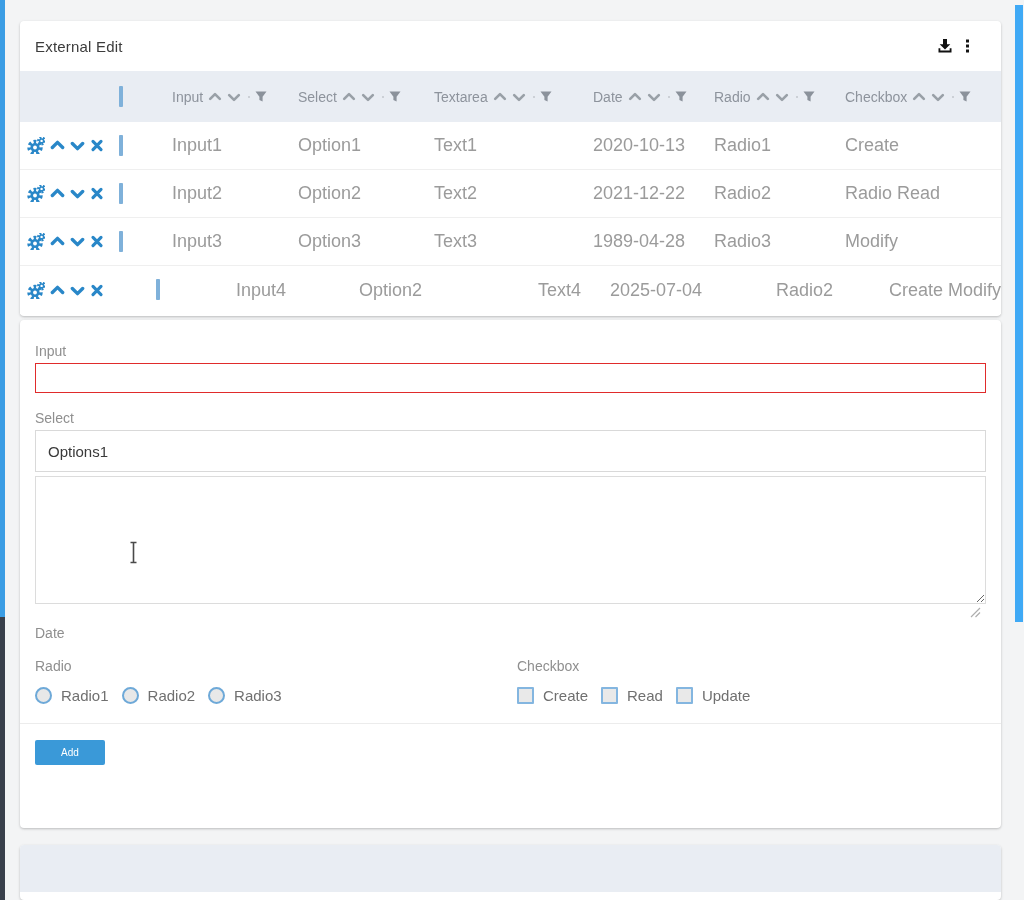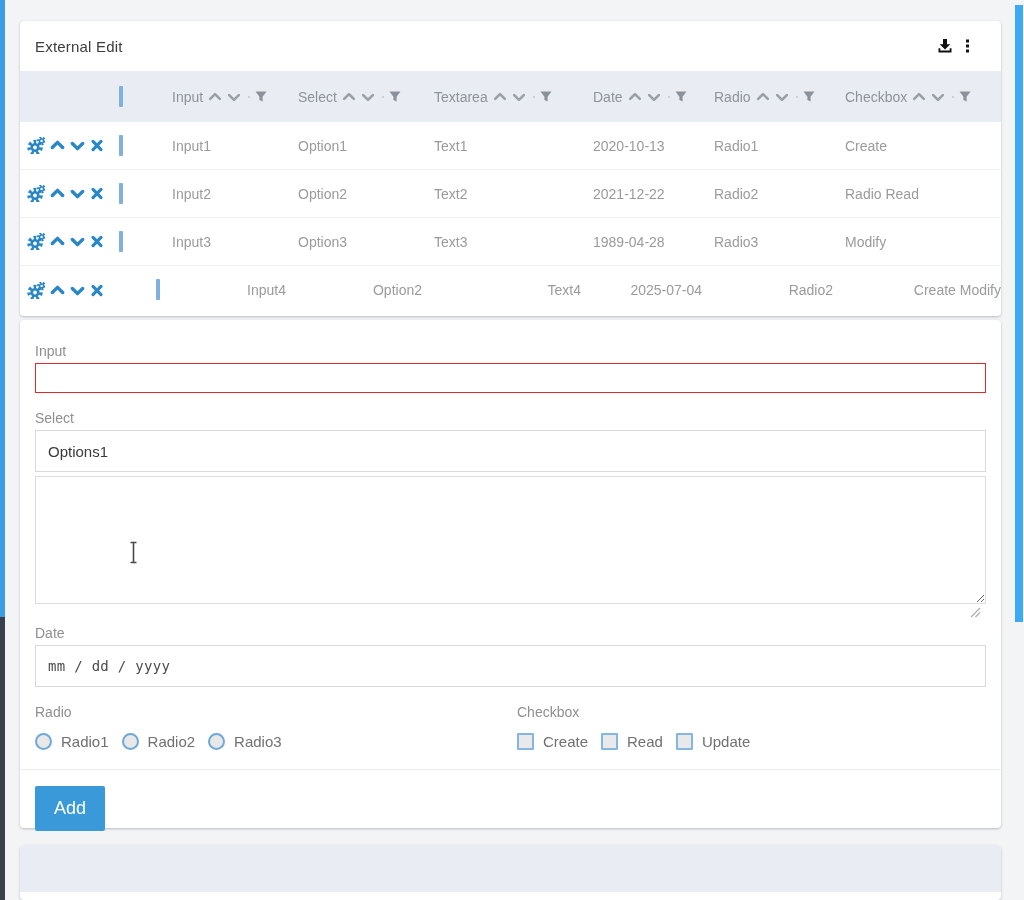--- a/index.html
+++ b/index.html
@@ -46,21 +46,21 @@
   .c-input  { width:126px; padding-left:12px; }
   .c-select { width:136px; padding-left:12px; }
   .c-ta     { width:159px; padding-left:12px; }
   .c-date   { width:121px; padding-left:12px; }
   .c-radio  { width:131px; padding-left:12px; }
   .c-chk    { flex:1;      padding-left:12px; }
 
   .hcell { display:flex; align-items:center; gap:5px; color:#8d939c; font-size:14px; }
   .hcell .dot { width:2px; height:2px; background:#ccd0d6; margin-left:2px; }
   .hcell svg { cursor:pointer; }
-  .cell-txt { font-size:14px; color:#9b9b9b; white-space:nowrap; }
+  .cell-txt { font-size:18px; color:#9b9b9b; white-space:nowrap; }
 
   .checkbox {
     width:18px; height:18px; border:2px solid #7fb1da; background:#eaeaea;
     border-radius:1px; cursor:pointer; flex:none;
   }
 
   .act-btn { line-height:0; cursor:pointer; }
 
   
   .form-body { padding:0 15px; }
@@ -85,22 +85,22 @@
     background:#e8e8e8; cursor:pointer; flex:none;
   }
   .cbox {
     width:17px; height:17px; border:2px solid #84b6e0; background:#e9e9e9;
     border-radius:1px; cursor:pointer; flex:none;
   }
   .choice-label { font-size:15px; color:#707070; margin:0 13px 0 9px; }
 
   .form-footer { border-top:1px solid #ececec; margin-top:18px; padding:16px 15px 0 15px; }
   .add-btn {
-    width:70px; height:45px; background:#3a99d8; color:#fff; border:none;
-    font-size:18px; font-family:"Liberation Sans", sans-serif; border-radius:2px; cursor:pointer;
+    width:70px; height:25px; background:#3a99d8; color:#fff; border:none;
+    font-size:10px; font-family:"Liberation Sans", sans-serif; border-radius:2px; cursor:pointer;
   }
 
   
   .band { height:47px; background:#e9edf3; }
 
   
   .ibeam { position:absolute; left:128px; top:541px; pointer-events:none; }
   .grip  { position:absolute; left:968px; top:605px; pointer-events:none; }
 </style>
 </head>
@@ -334,23 +334,20 @@
     <input class="f-input err" type="text" value="" style="">
 
     <div class="f-label lb-select">Select</div>
     <div class="f-fake">
       <span>Options1</span>
     </div>
 
     <textarea class="f-textarea" value="" style=""></textarea>
 
     <div class="f-label lb-date">Date</div>
-    <div class="f-fake f-date">
-      <span>mm / dd / yyyy</span>
-    </div>
 
     <div class="choice-row">
       <div class="choice-col-left">
         <div class="f-label">Radio</div>
         <div class="choice-group">
           <span class="radio"></span>
           <span class="choice-label">Radio1</span>
           <span class="radio"></span>
           <span class="choice-label">Radio2</span>
           <span class="radio"></span>

